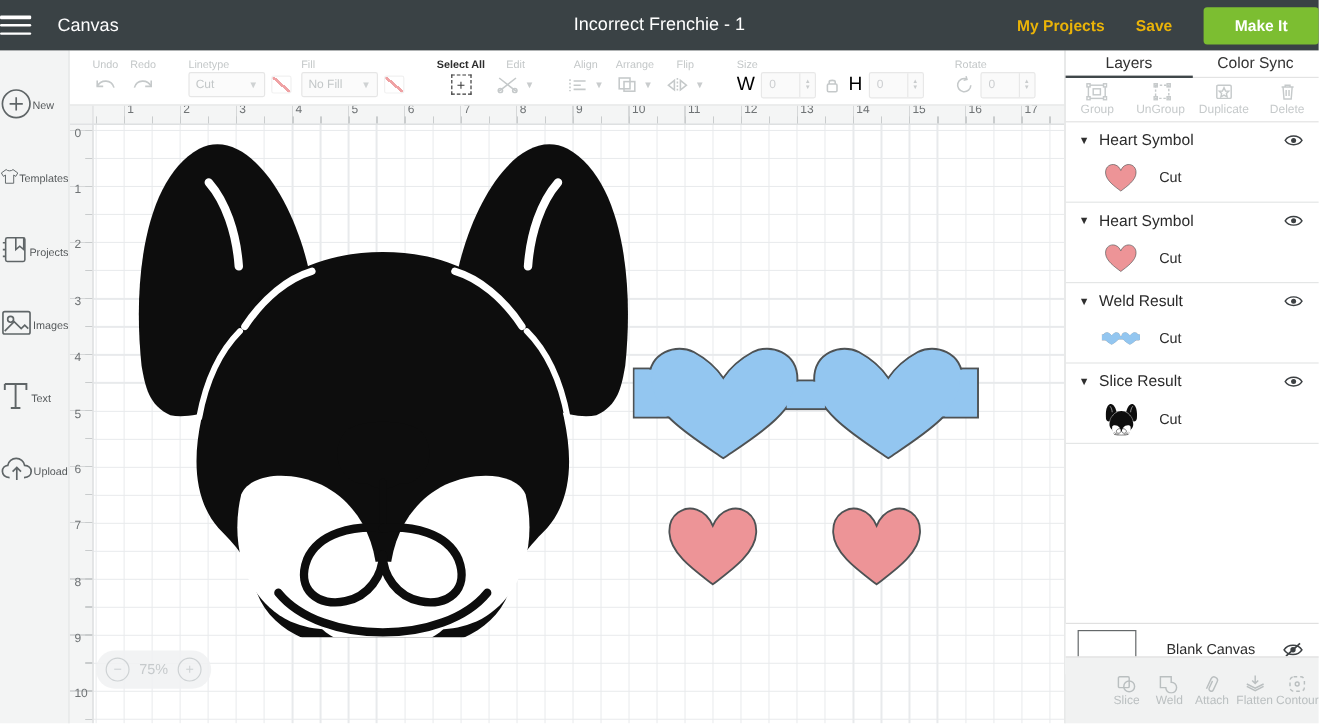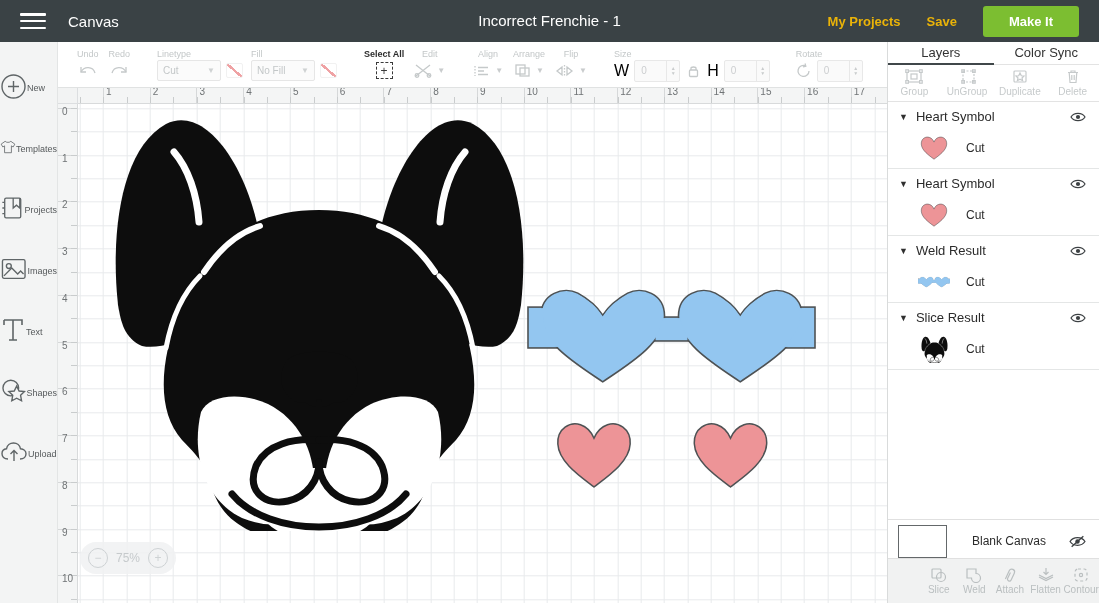--- a/index.html
+++ b/index.html
@@ -1,21 +1,21 @@
 <!DOCTYPE html>
 <html><head>
 <meta charset="utf-8">
 <style>
   * { box-sizing: border-box; margin: 0; padding: 0; }
   html,body { width:1099px; height:603px; overflow:hidden; font-family:"Liberation Sans", sans-serif; background:#fff; }
   #app { position:relative; width:1099px; height:603px; }
 
   
   .topbar { position:absolute; left:0; top:0; width:1099px; height:42px; background:#3a4245; color:#fff;
-            display:flex; align-items:center; padding:0 20px; z-index:30; }
+            display:flex; align-items:center; padding:0 0; z-index:30; }
   .hamburger { width:26px; height:16px; display:flex; flex-direction:column; justify-content:space-between; cursor:pointer; margin-right:22px; }
   .hamburger i { display:block; height:2.5px; background:#fff; border-radius:1px; }
   .canvas-label { font-size:15px; font-weight:400; color:#fdfdfd; }
   .topbar-title { position:absolute; left:50%; top:0; transform:translateX(-50%); height:42px; line-height:42px; font-size:15px; color:#fff; }
   .topbar-right { margin-left:auto; display:flex; align-items:center; gap:26px; }
   .topbar-link { font-size:13px; font-weight:bold; color:#eab308; cursor:pointer; }
   .make-it { background:#7cbe31; color:#fff; font-size:13px; font-weight:bold; padding:8px 26px; border-radius:3px; border:none; cursor:pointer; }
 
   
   .sidebar { position:absolute; left:0; top:42px; width:58px; bottom:0; background:#f3f4f4; border-right:1px solid #e3e5e5; z-index:20; padding-top:10px; }
@@ -94,21 +94,21 @@
   .caret { font-size:9px; color:#2f2f2f; margin:0 8px 0 11px; }
   .lname { font-size:13px; color:#2b2b2b; }
   .eye { margin-left:auto; margin-right:13px; color:#3c4043; display:flex; cursor:pointer; }
   .layer-sub { height:40px; display:flex; align-items:center; padding-left:29px; cursor:pointer; }
   .thumb { width:34px; height:28px; display:flex; align-items:center; justify-content:center; }
   .lop { font-size:12px; color:#2b2b2b; margin-left:15px; }
   .blank-row { position:absolute; left:0; right:0; bottom:41px; height:43px; border-top:1px solid #e0e0e0; background:#fff;
                display:flex; align-items:center; }
   .blank-thumb { width:49px; height:33px; background:#fff; border:1px solid #64686a; margin-left:10px; }
   .blank-lbl { font-size:12px; color:#2b2b2b; margin-left:25px; }
-  .panel-bottom { position:absolute; left:0; right:0; bottom:0; height:45px; background:#f1f2f2; border-top:1px solid #e0e0e0; display:flex;padding-left:33px; }
+  .panel-bottom { position:absolute; left:0; right:0; bottom:0; height:56px; background:#f1f2f2; border-top:1px solid #e0e0e0; display:flex;padding-left:33px; }
   .pbot { flex:1; display:flex; flex-direction:column; align-items:center; justify-content:center; cursor:default; }
   .pbot svg { stroke:#babfc0; fill:none; stroke-width:1.2; }
   .pbot .plbl { font-size:10px; color:#babfc0; margin-top:1px; }
   .hidden-defs { position:absolute; width:0; height:0; overflow:hidden; }
 </style>
 </head>
 <body>
 
 <svg class="hidden-defs" xmlns="http://www.w3.org/2000/svg">
   <defs>
@@ -208,27 +208,20 @@
         </svg>
       <span class="slbl">Images</span>
     </div>
     <div class="side-item">
       <svg width="26" height="26" viewBox="0 0 26 26">
           <path d="M4,3 H22 V8 M4,3 V8 M13,3 V23 M9,23 H17" stroke-width="1.6"></path>
         </svg>
       <span class="slbl">Text</span>
     </div>
     <div class="side-item">
-      <svg width="27" height="26" viewBox="0 0 27 26">
-          <circle cx="11" cy="10" r="8"></circle>
-          <path d="M17,8 L19.5,13 L25,13.6 L21,17.4 L22,23 L17,20.3 L12,23 L13,17.4 L9,13.6 L14.5,13 Z" fill="#f3f4f4"></path>
-        </svg>
-      <span class="slbl">Shapes</span>
-    </div>
-    <div class="side-item">
       <svg width="28" height="24" viewBox="0 0 28 24">
           <path d="M8,19 C4,19 2,16.5 2,13.8 C2,11 4,9 6.5,8.8 C7,5.3 10,3 13.5,3 C17,3 20,5.3 20.5,8.8 C23.5,9 26,11 26,13.8 C26,16.5 24,19 20,19"></path>
           <path d="M14,21 V11 M10.5,14 L14,10.5 L17.5,14"></path>
         </svg>
       <span class="slbl">Upload</span>
     </div>
   </aside>
 
   <div class="toolbar">
     <div class="tool">

